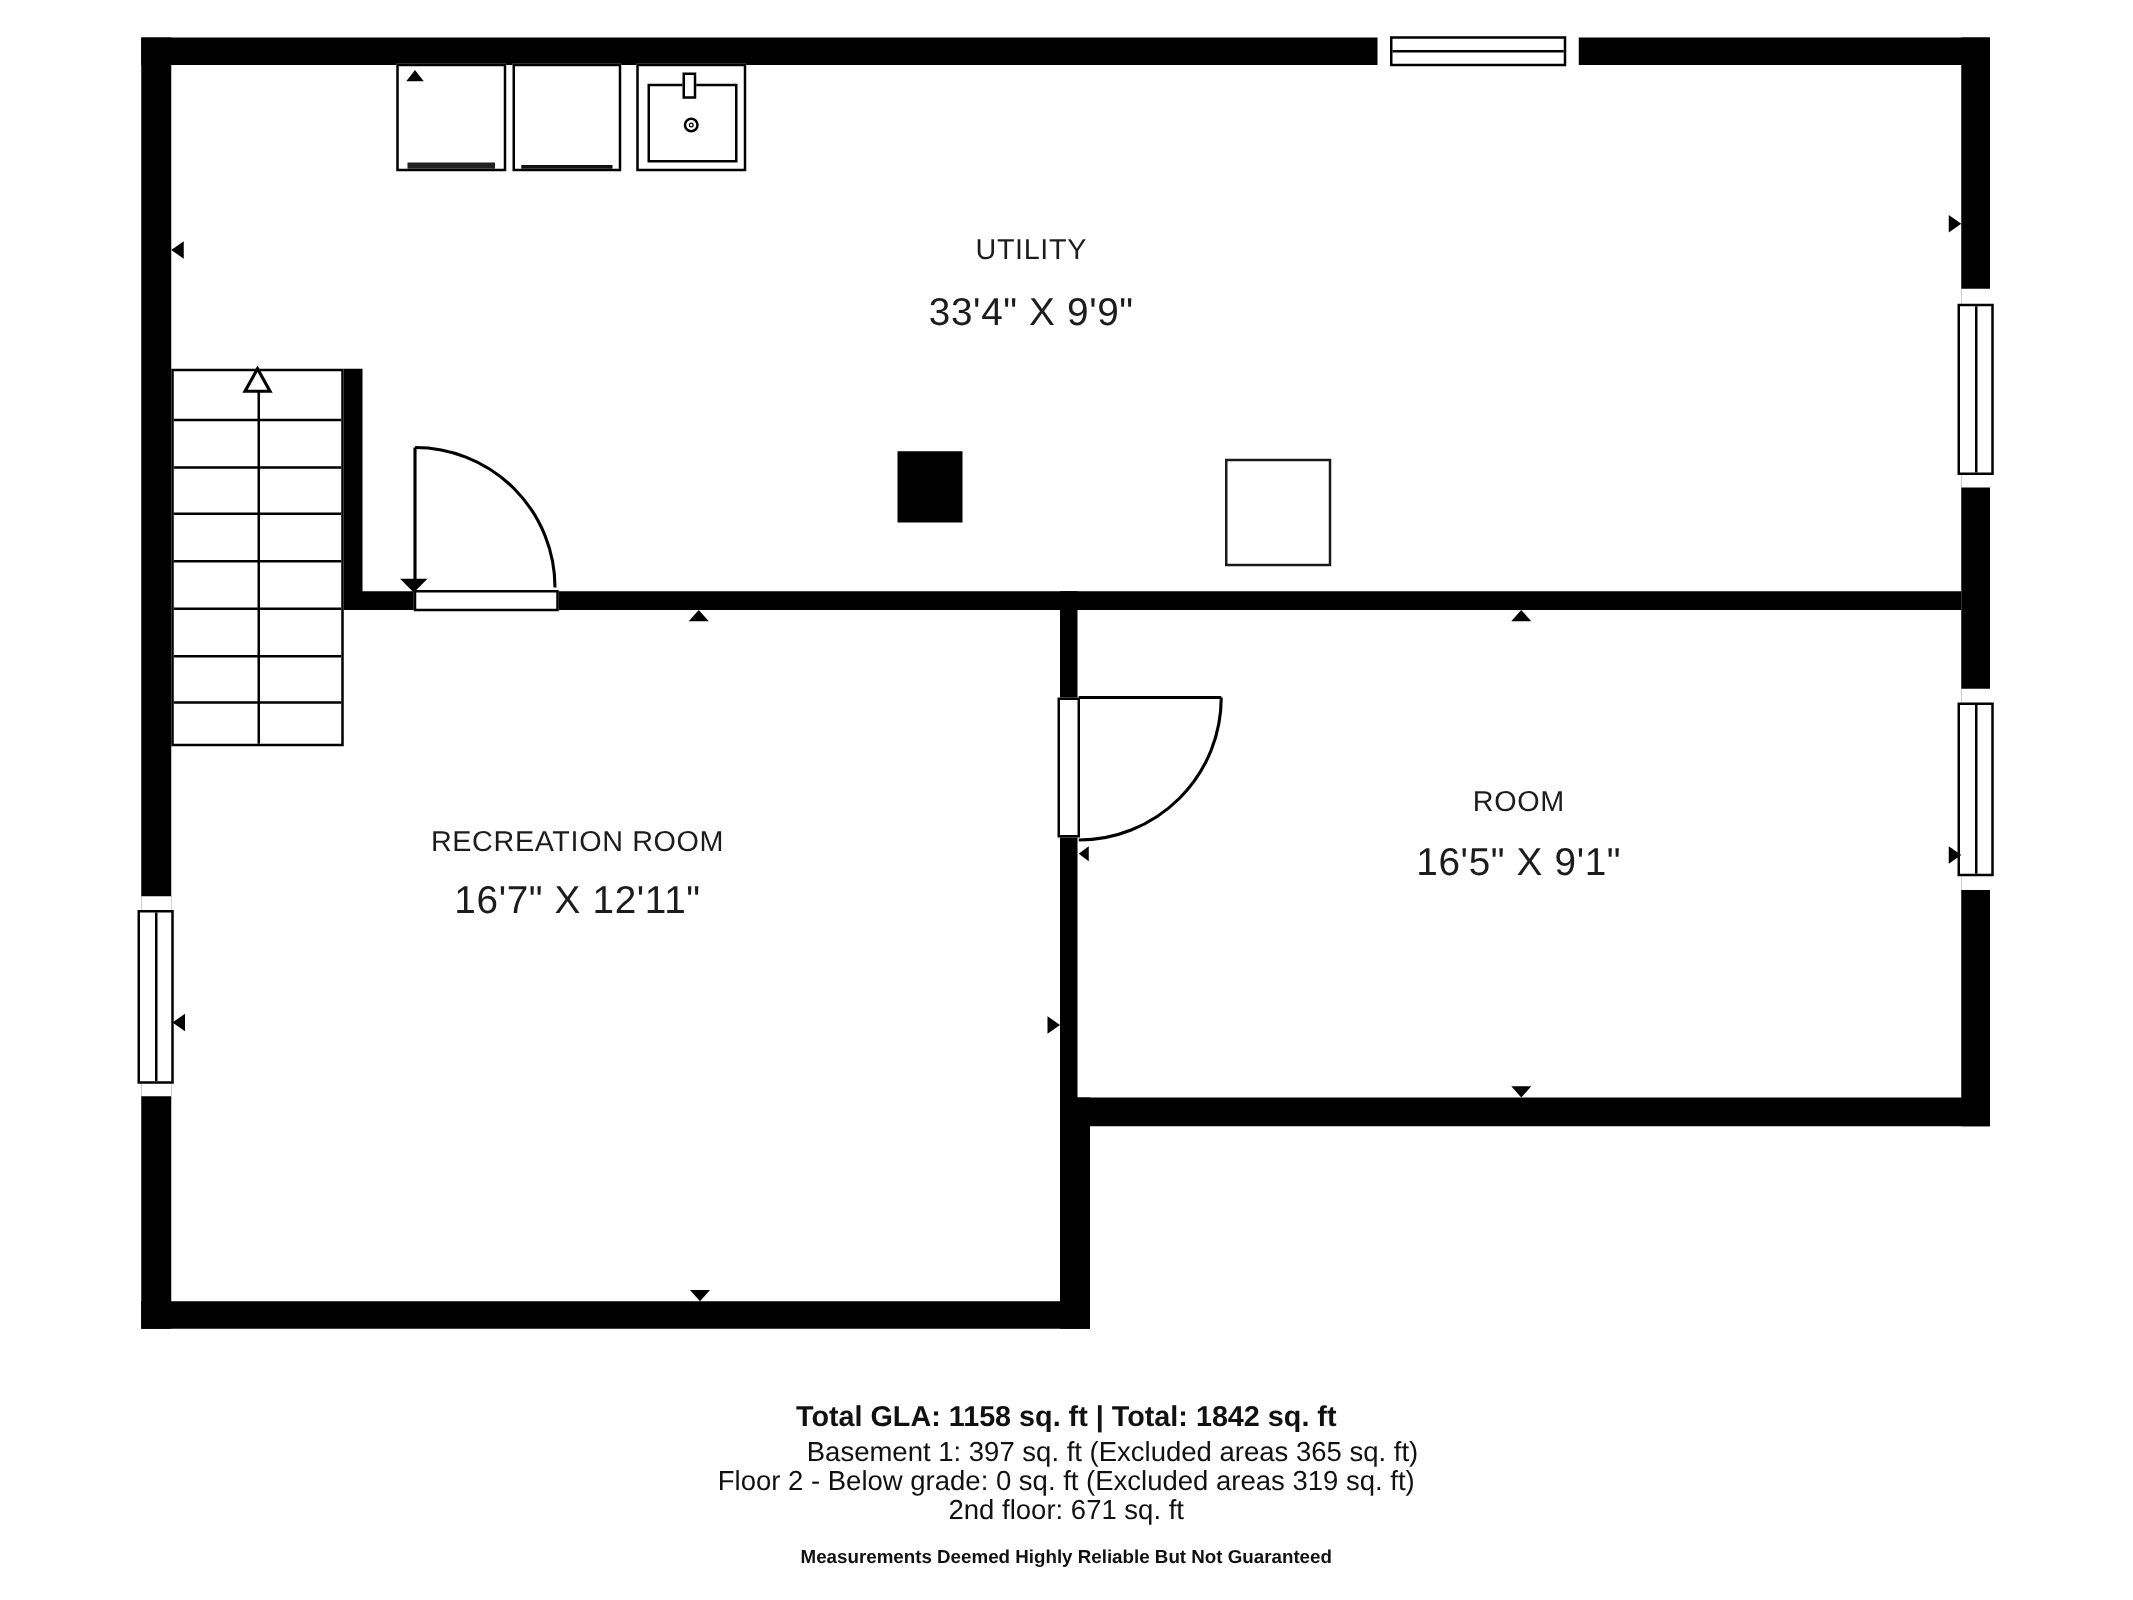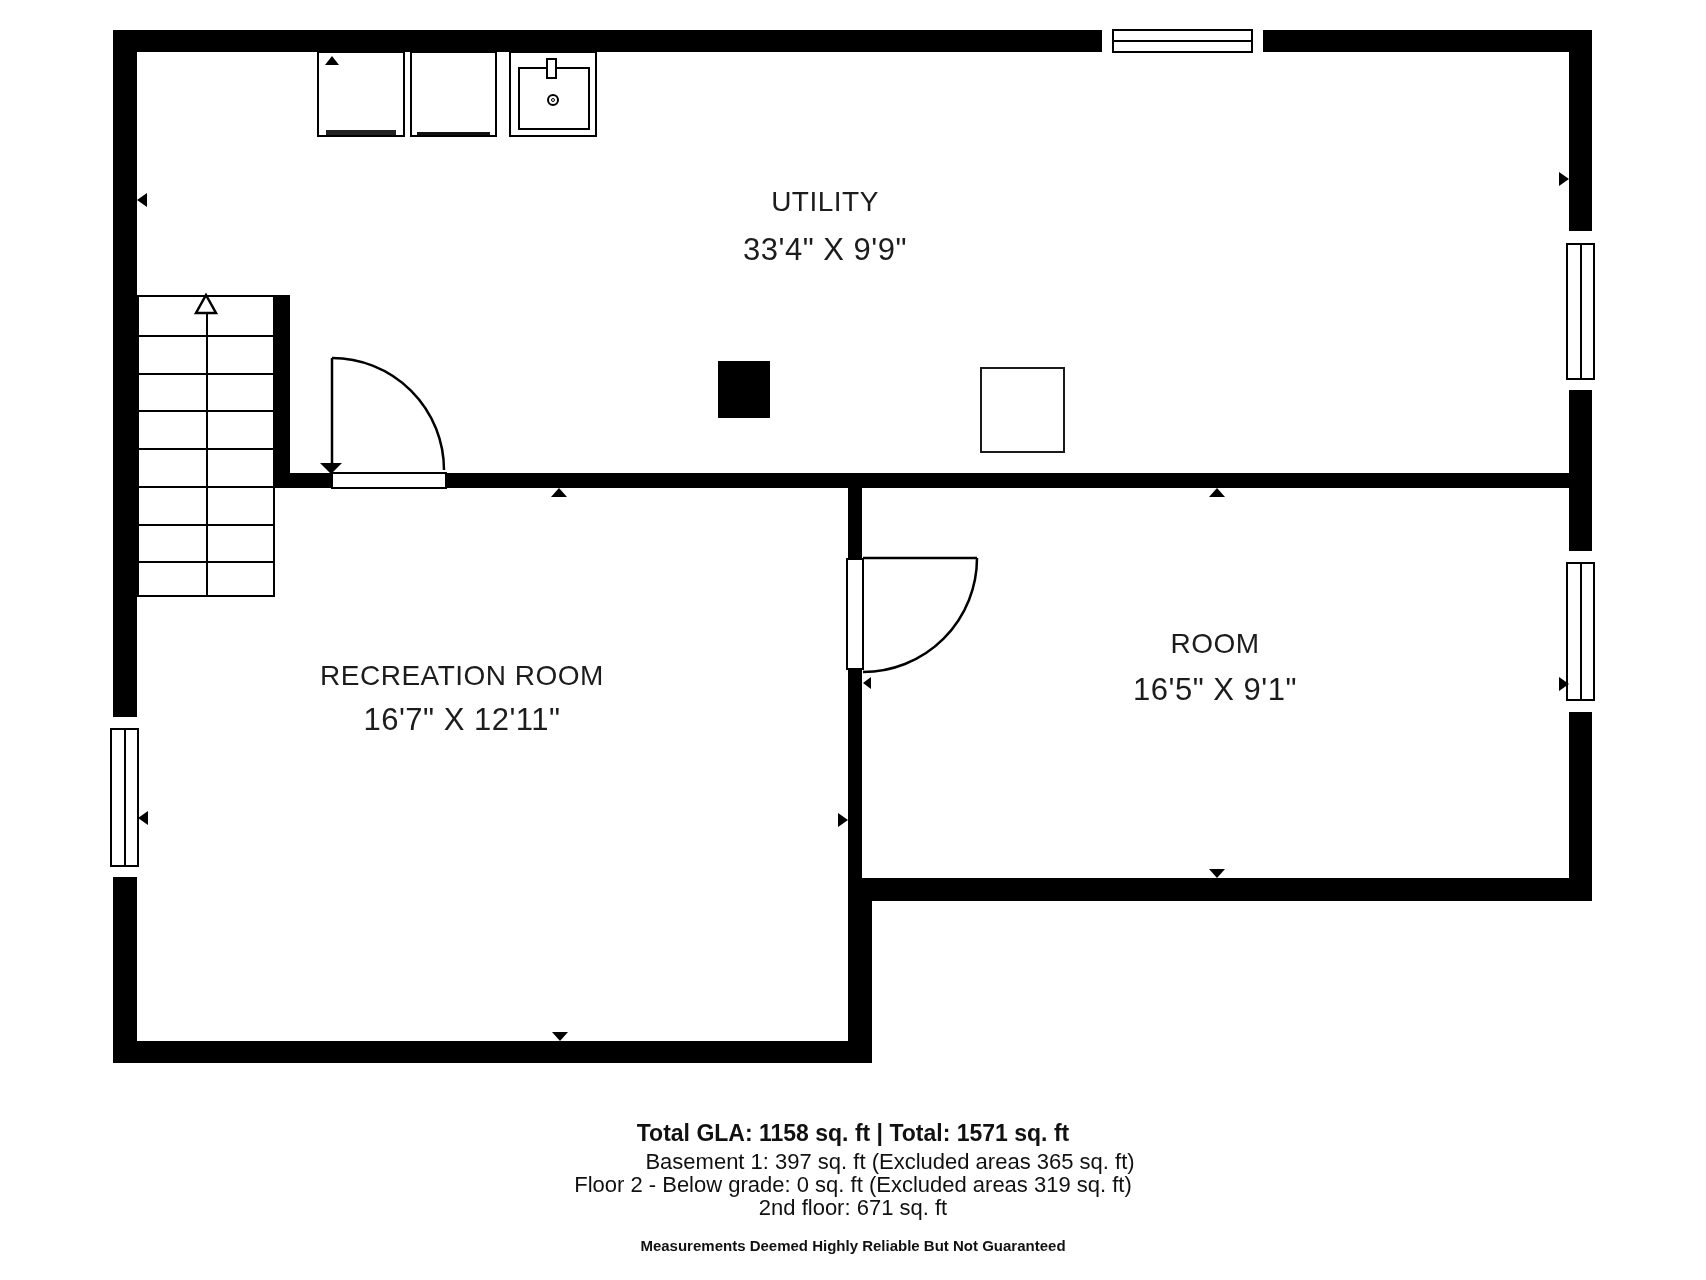--- a/index.html
+++ b/index.html
@@ -8,21 +8,21 @@
   .wall{position:absolute;background:#000;z-index:1;}
   .win-gap{position:absolute;background:#fff;z-index:2;}
   .win-frame{position:absolute;border:2px solid #000;background:#fff;box-sizing:border-box;z-index:3;}
   .win-line-h{position:absolute;left:0;right:0;top:50%;height:2px;margin-top:-1px;background:#000;}
   .win-line-v{position:absolute;top:0;bottom:0;left:50%;width:2px;margin-left:-1px;background:#000;}
   .threshold{position:absolute;background:#fff;border:2px solid #000;box-sizing:border-box;z-index:2;}
   .fixture{position:absolute;border:2px solid #000;background:#fff;box-sizing:border-box;z-index:3;}
   .solid-fixture{position:absolute;background:#000;z-index:3;}
   .tri{position:absolute;width:0;height:0;z-index:4;}
   .label{position:absolute;color:#1c1c1c;text-align:center;letter-spacing:0.5px;z-index:4;white-space:nowrap;}
-  .room-name{font-size:28px;}
+  .room-name{font-size:23px;}
   .room-dims{font-size:31px;}
   .stairs{position:absolute;left:137px;top:295px;width:138px;height:302px;border:2px solid #000;
           background:#fff;box-sizing:border-box;z-index:3;}
   .tread{position:absolute;left:0;right:0;height:2px;background:#000;}
   .stair-center{position:absolute;left:67px;top:0;bottom:0;width:2px;background:#000;}
   #overlay-svg{position:absolute;left:0;top:0;z-index:4;pointer-events:none;}
   .footer-line{position:absolute;left:0;width:1706px;text-align:center;color:#111;z-index:4;}
   .f-bold{font-size:23px;font-weight:700;}
   .f-reg{font-size:22px;font-weight:400;}
   .f-small{font-size:15px;font-weight:600;}
@@ -116,19 +116,19 @@
 
   <div class="label room-name" style="left:625px;top:186px;width:400px;">UTILITY</div>
   <div class="label room-dims" style="left:625px;top:232px;width:400px;">33'4" X 9'9"</div>
 
   <div class="label room-name" style="left:262px;top:660px;width:400px;">RECREATION ROOM</div>
   <div class="label room-dims" style="left:262px;top:702px;width:400px;">16'7" X 12'11"</div>
 
   <div class="label room-name" style="left:1015px;top:628px;width:400px;">ROOM</div>
   <div class="label room-dims" style="left:1015px;top:672px;width:400px;">16'5" X 9'1"</div>
 
-  <div class="footer-line f-bold" style="top:1120px;">Total GLA: 1158 sq. ft | Total: 1571 sq. ft</div>
+  <div class="footer-line f-bold" style="top:1120px;">Total GLA: 1158 sq. ft | Total: 1842 sq. ft</div>
   <div class="footer-line f-reg" style="top:1149px;padding-left:37px;">Basement 1: 397 sq. ft (Excluded areas 365 sq. ft)</div>
   <div class="footer-line f-reg" style="top:1172px;">Floor 2 - Below grade: 0 sq. ft (Excluded areas 319 sq. ft)</div>
   <div class="footer-line f-reg" style="top:1195px;">2nd floor: 671 sq. ft</div>
   <div class="footer-line f-small" style="top:1237px;">Measurements Deemed Highly Reliable But Not Guaranteed</div>
 
 </div>
 
 </body></html>

